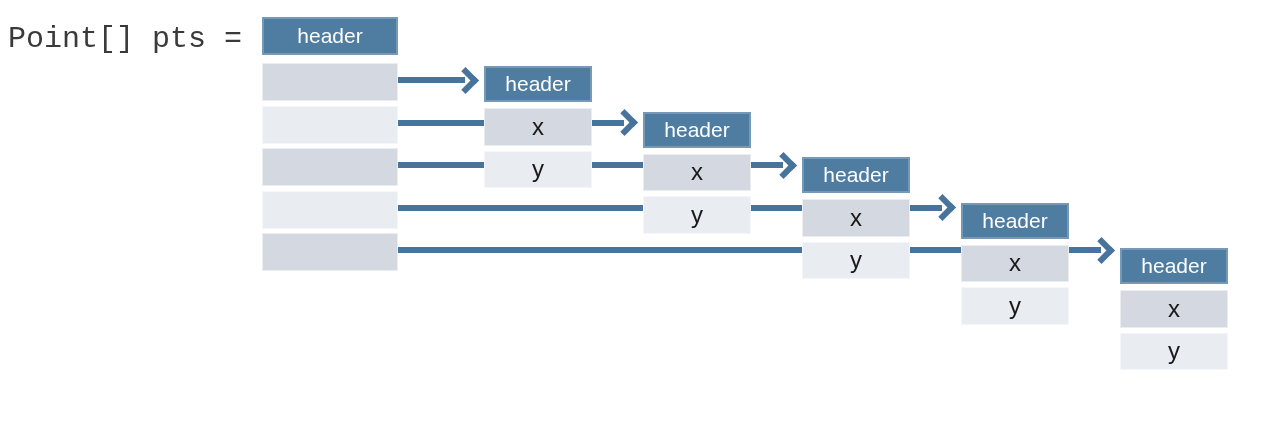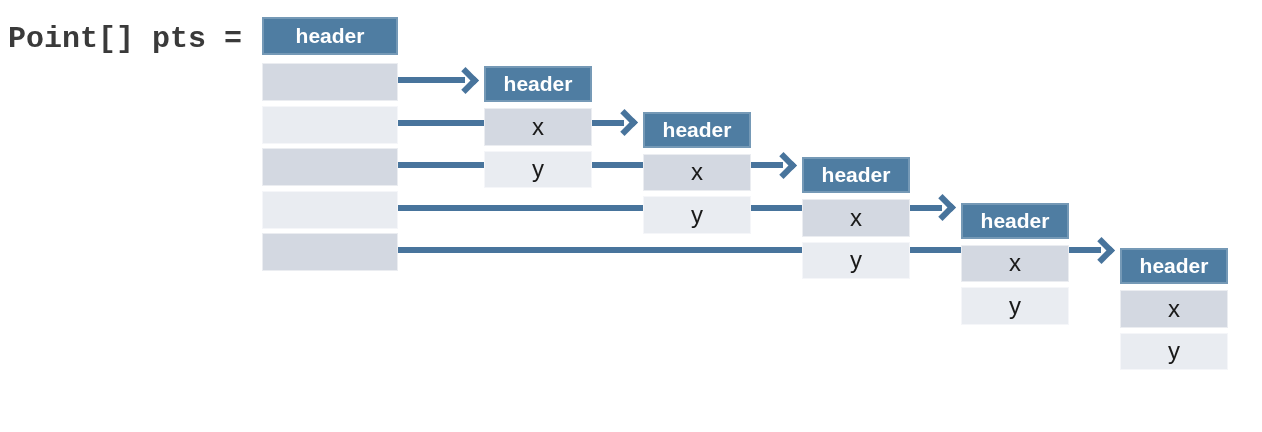--- a/index.html
+++ b/index.html
@@ -17,33 +17,33 @@
     position:relative;
     width:1262px;height:432px;
     background:var(--background);
     overflow:hidden;
     font-family:"Liberation Sans",sans-serif;
   }
   .code-label{
     position:absolute;
     left:8px;top:22px;
     font-family:"Liberation Mono","DejaVu Sans Mono",monospace;
-    font-weight:bold;
+    font-weight:normal;
     font-size:30px;
     line-height:34px;
     color:var(--label-text);
     white-space:pre;
   }
   .box-header{
     position:absolute;
     box-sizing:border-box;
     background:var(--header-blue);
     border:2px solid rgba(255,255,255,0.22);
     color:var(--header-text);
-    font-weight:bold;
+    font-weight:normal;
     font-size:21px;
     display:flex;align-items:center;justify-content:center;
     z-index:3;
   }
   .cell{
     position:absolute;
     box-sizing:border-box;
     border:1px solid rgba(255,255,255,0.55);
     display:flex;align-items:center;justify-content:center;
     font-size:24px;

